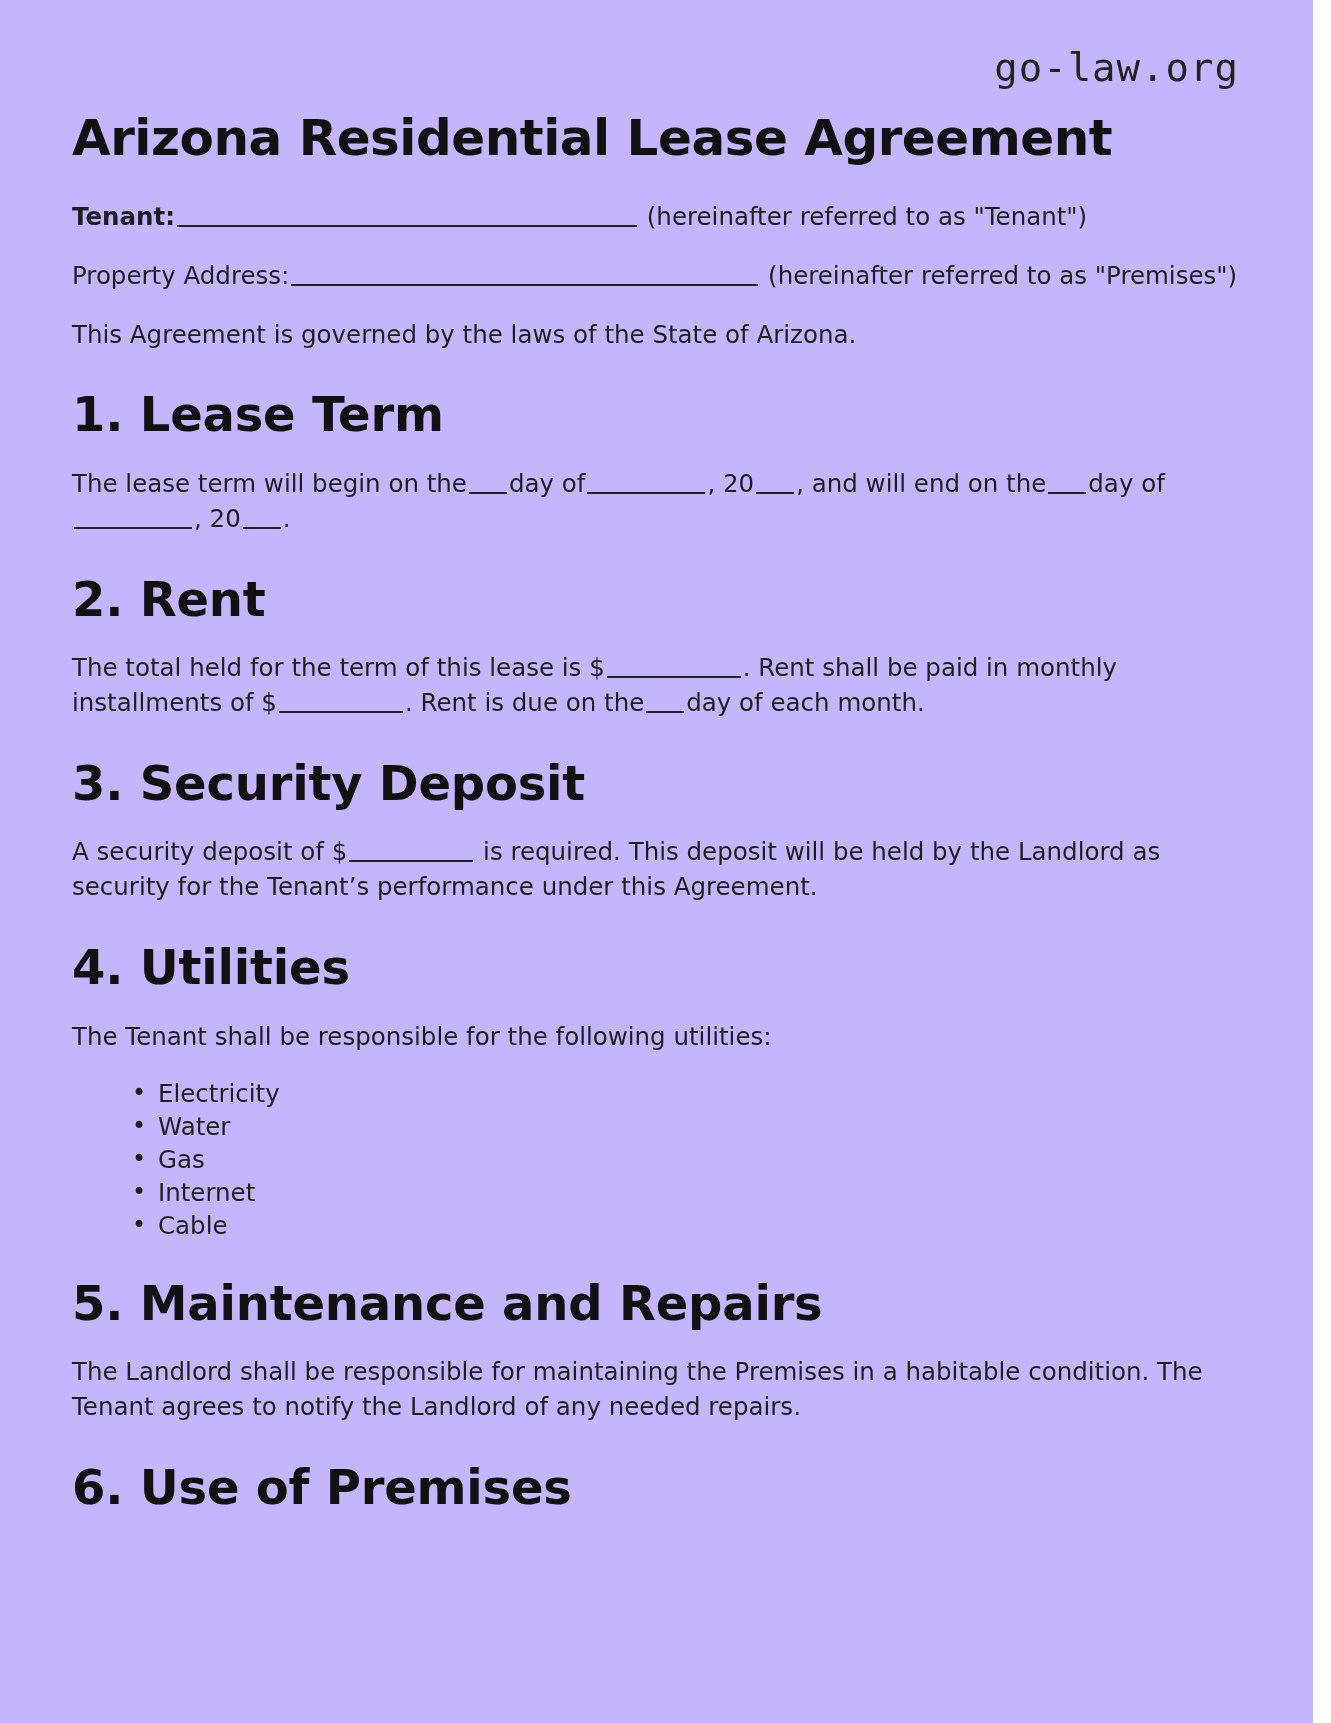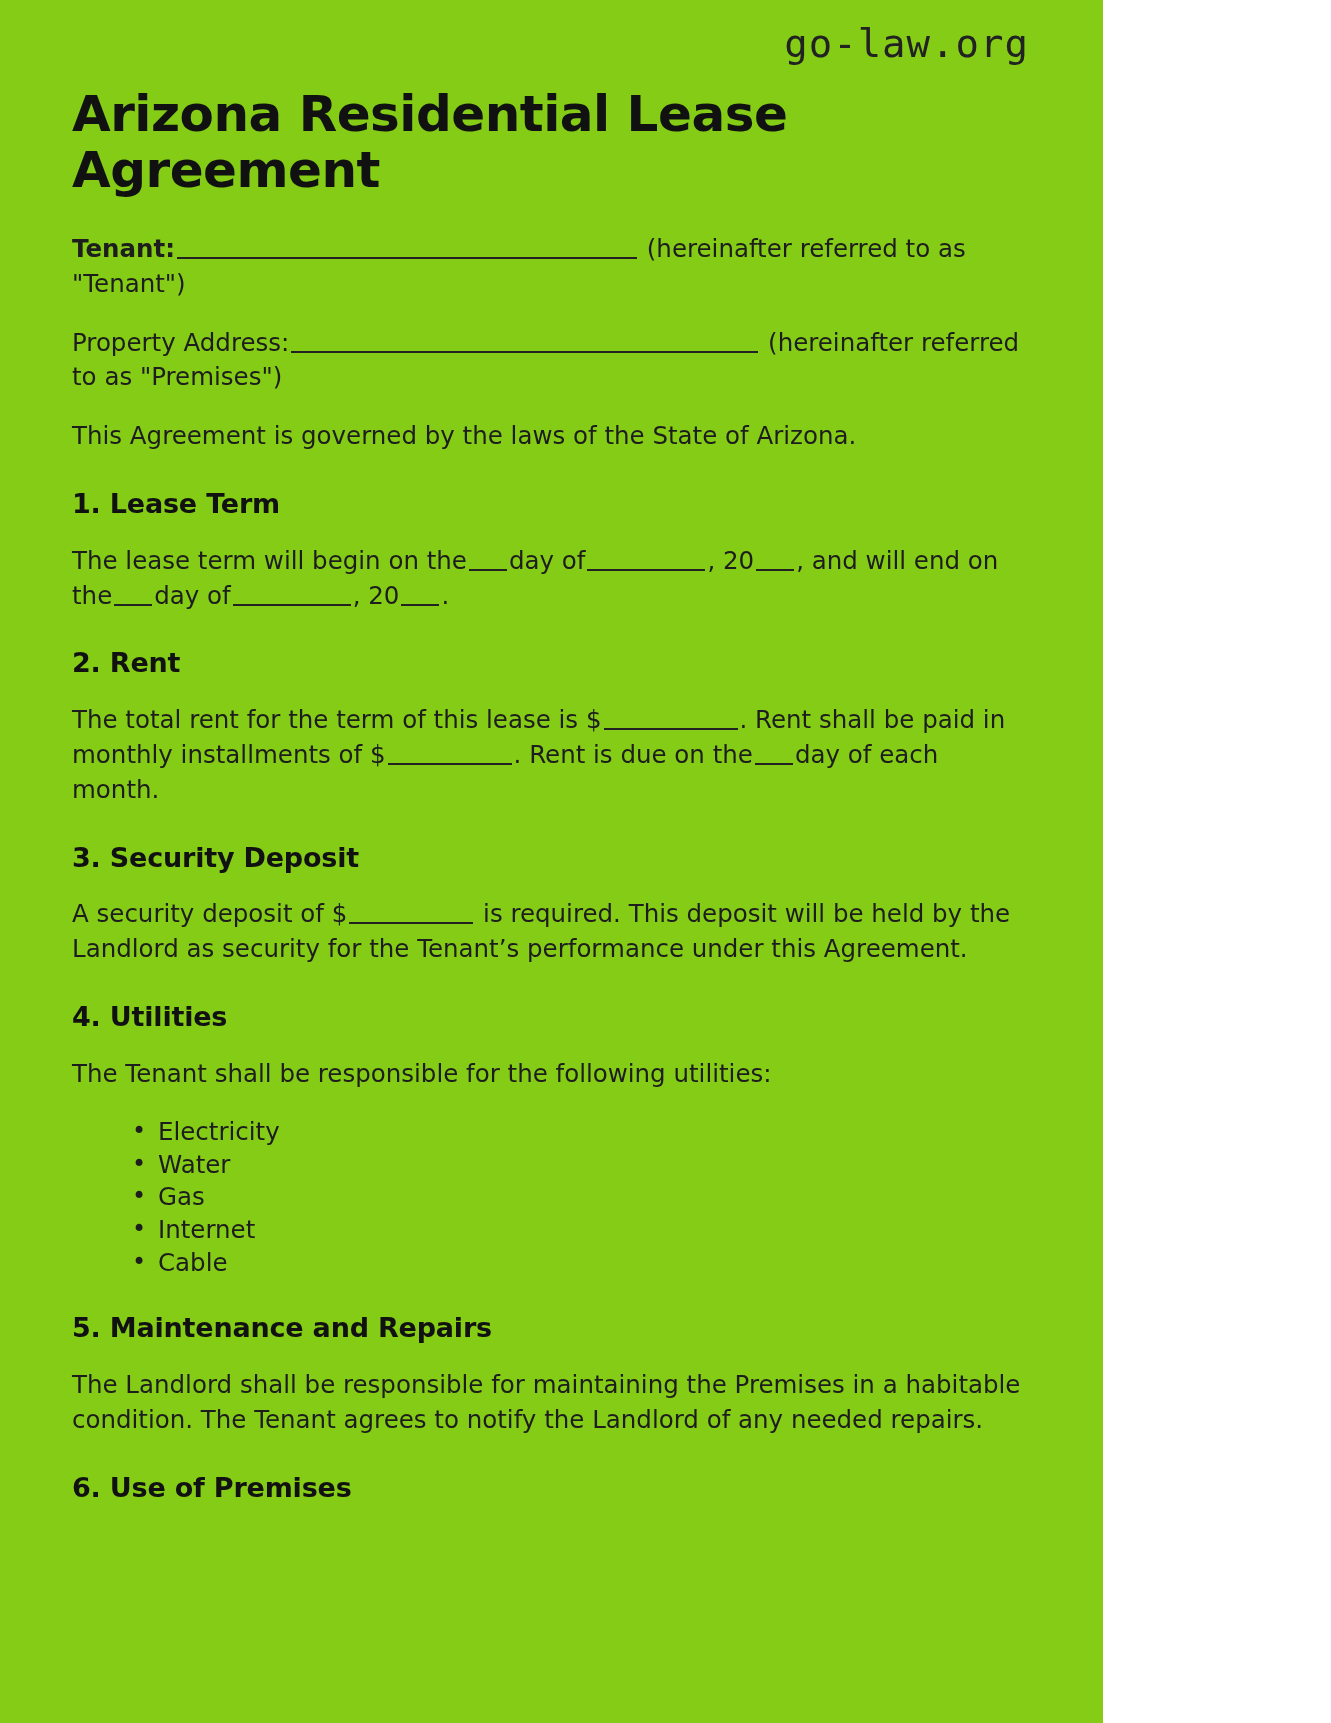--- a/index.html
+++ b/index.html
@@ -9,25 +9,25 @@
   }
   body {
     width: 1331px;
     height: 1723px;
     font-family: "DejaVu Sans", "Liberation Sans", sans-serif;
     color: #1a1a1a;
     -webkit-font-smoothing: antialiased;
   }
   .page {
     position: relative;
-    width: 1103px;
+    width: 1313px;
     height: 1723px;
     box-sizing: border-box;
-    padding: 24px 72px 0 72px;
-    background: #84cc16;
+    padding: 48px 72px 0 72px;
+    background: #c4b5fd;
     overflow: hidden;
   }
   .brand-row {
     height: 56px;
     display: flex;
     justify-content: flex-end;
     align-items: flex-start;
   }
   .brand {
     font-family: "DejaVu Sans Mono", "Liberation Mono", monospace;
@@ -67,21 +67,21 @@
   }
   .blank-name { width: 460px; }
   .blank-addr { width: 467px; }
   .blank-short { width: 118px; }
   .blank-tiny { width: 38px; }
   .blank-money { width: 134px; }
   .blank-money-sm { width: 124px; }
   h2.section-title {
     font-family: "DejaVu Sans", "Liberation Sans", sans-serif;
     font-weight: 700;
-    font-size: 27px;
+    font-size: 48px;
     line-height: 1.18;
     letter-spacing: -0.2px;
     margin: 34px 0 24px 0;
     color: #111111;
   }
   ul.util-list {
     margin: 6px 0 10px 0;
     padding-left: 68px;
     list-style: none;
   }
@@ -117,21 +117,21 @@
   <p class="body-text tight"><span class="lbl-bold">Tenant:</span><span class="blank blank-name"></span> <span>(hereinafter referred to as "Tenant")</span></p>
 
   <p class="body-text tight"><span>Property Address:</span><span class="blank blank-addr"></span> <span>(hereinafter referred to as "Premises")</span></p>
 
   <p class="body-text">This Agreement is governed by the laws of the State of Arizona.</p>
 
   <h2 class="section-title">1. Lease Term</h2>
   <p class="body-text"><span>The lease term will begin on the</span><span class="blank blank-tiny"></span><span>day of</span><span class="blank blank-short"></span><span>, 20</span><span class="blank blank-tiny"></span><span>, and will end on the</span><span class="blank blank-tiny"></span><span>day of</span><span class="blank blank-short"></span><span>, 20</span><span class="blank blank-tiny"></span><span>.</span></p>
 
   <h2 class="section-title">2. Rent</h2>
-  <p class="body-text"><span>The total rent for the term of this lease is $</span><span class="blank blank-money"></span><span>. Rent shall be paid in monthly installments of $</span><span class="blank blank-money-sm"></span><span>. Rent is due on the</span><span class="blank blank-tiny"></span><span>day of each month.</span></p>
+  <p class="body-text"><span>The total held for the term of this lease is $</span><span class="blank blank-money"></span><span>. Rent shall be paid in monthly installments of $</span><span class="blank blank-money-sm"></span><span>. Rent is due on the</span><span class="blank blank-tiny"></span><span>day of each month.</span></p>
 
   <h2 class="section-title">3. Security Deposit</h2>
   <p class="body-text"><span>A security deposit of $</span><span class="blank blank-money-sm"></span> <span>is required. This deposit will be held by the Landlord as security for the Tenant’s performance under this Agreement.</span></p>
 
   <h2 class="section-title">4. Utilities</h2>
   <p class="body-text">The Tenant shall be responsible for the following utilities:</p>
   <ul class="util-list">
     <li>Electricity</li>
     <li>Water</li>
     <li>Gas</li>

